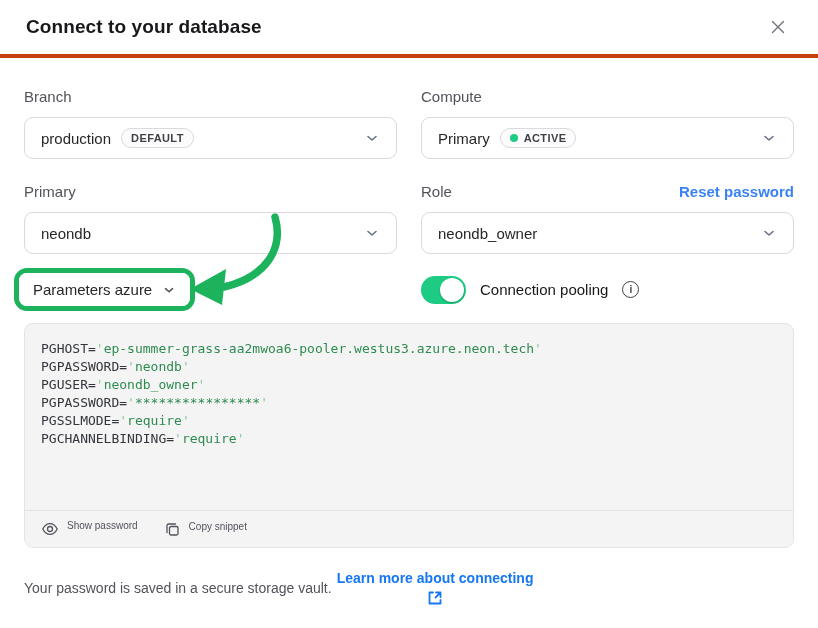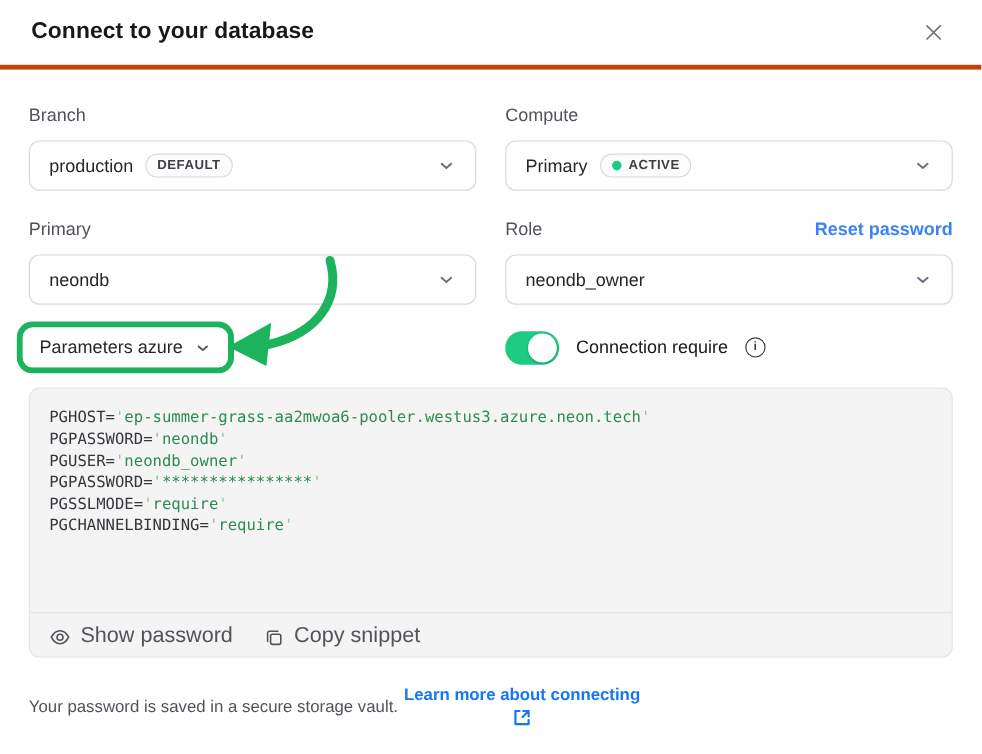--- a/index.html
+++ b/index.html
@@ -55,22 +55,22 @@
     background:#f4f4f5; overflow:hidden; }
   .code-area { height:186px; padding:16px; font-family:"DejaVu Sans Mono","Liberation Mono",monospace;
     font-size:13px; line-height:18px; }
   .code-line { white-space:pre; }
   .code-key { color:#33363b; }
   .code-eq { color:#33363b; }
   .code-quote { color:#8cc9a3; }
   .code-value { color:#2e8b50; }
   .code-footer { border-top:1px solid #e4e4e7; background:#f4f4f5; height:37px;
     display:flex; align-items:center; gap:26px; padding:0 16px; }
-  .snippet-btn { display:inline-flex; align-items:flex-end; gap:8px; background:none; border:none;
-    font-size:18px; color:#52525b; cursor:pointer; font-family:inherit; }
+  .snippet-btn { display:inline-flex; align-items:flex-start; gap:8px; background:none; border:none;
+    font-size:10px; color:#52525b; cursor:pointer; font-family:inherit; }
 
   
   .bottom-note { margin:22px 24px 1px 24px; font-size:14px; color:#52525b; display:flex; align-items:center; gap:5px; }
   .note-link { font-weight:700; color:#1677f2; text-decoration:none; display:inline-flex; align-items:center; gap:4px;flex-direction:column; }
 
   svg { display:block; }
 </style>
 </head>
 <body>
 
@@ -159,21 +159,21 @@
             <svg width="14" height="14" viewBox="0 0 16 16">
                 <path d="M4 6.5 L8 10 L12 6.5" stroke="#52525b" stroke-width="1.8" fill="none" stroke-linecap="round" stroke-linejoin="round"></path>
               </svg>
           </span>
         </div>
       </div>
       <div class="pool-row">
         <button class="toggle" aria-checked="true">
           <span class="knob"></span>
         </button>
-        <span class="pool-label">Connection require</span>
+        <span class="pool-label">Connection pooling</span>
         <span class="info-icon">i</span>
       </div>
     </div>
 
   </div>
 
   <svg class="annot-arrow" width="115" height="102" viewBox="0 0 115 102">
     <path d="M97 12 C 106 44 88 72 46 82" fill="none" stroke="#1cb35c" stroke-width="7.5" stroke-linecap="round"></path>
     <polygon points="12,84 48,64 44,100" fill="#1cb35c"></polygon>
   </svg>

